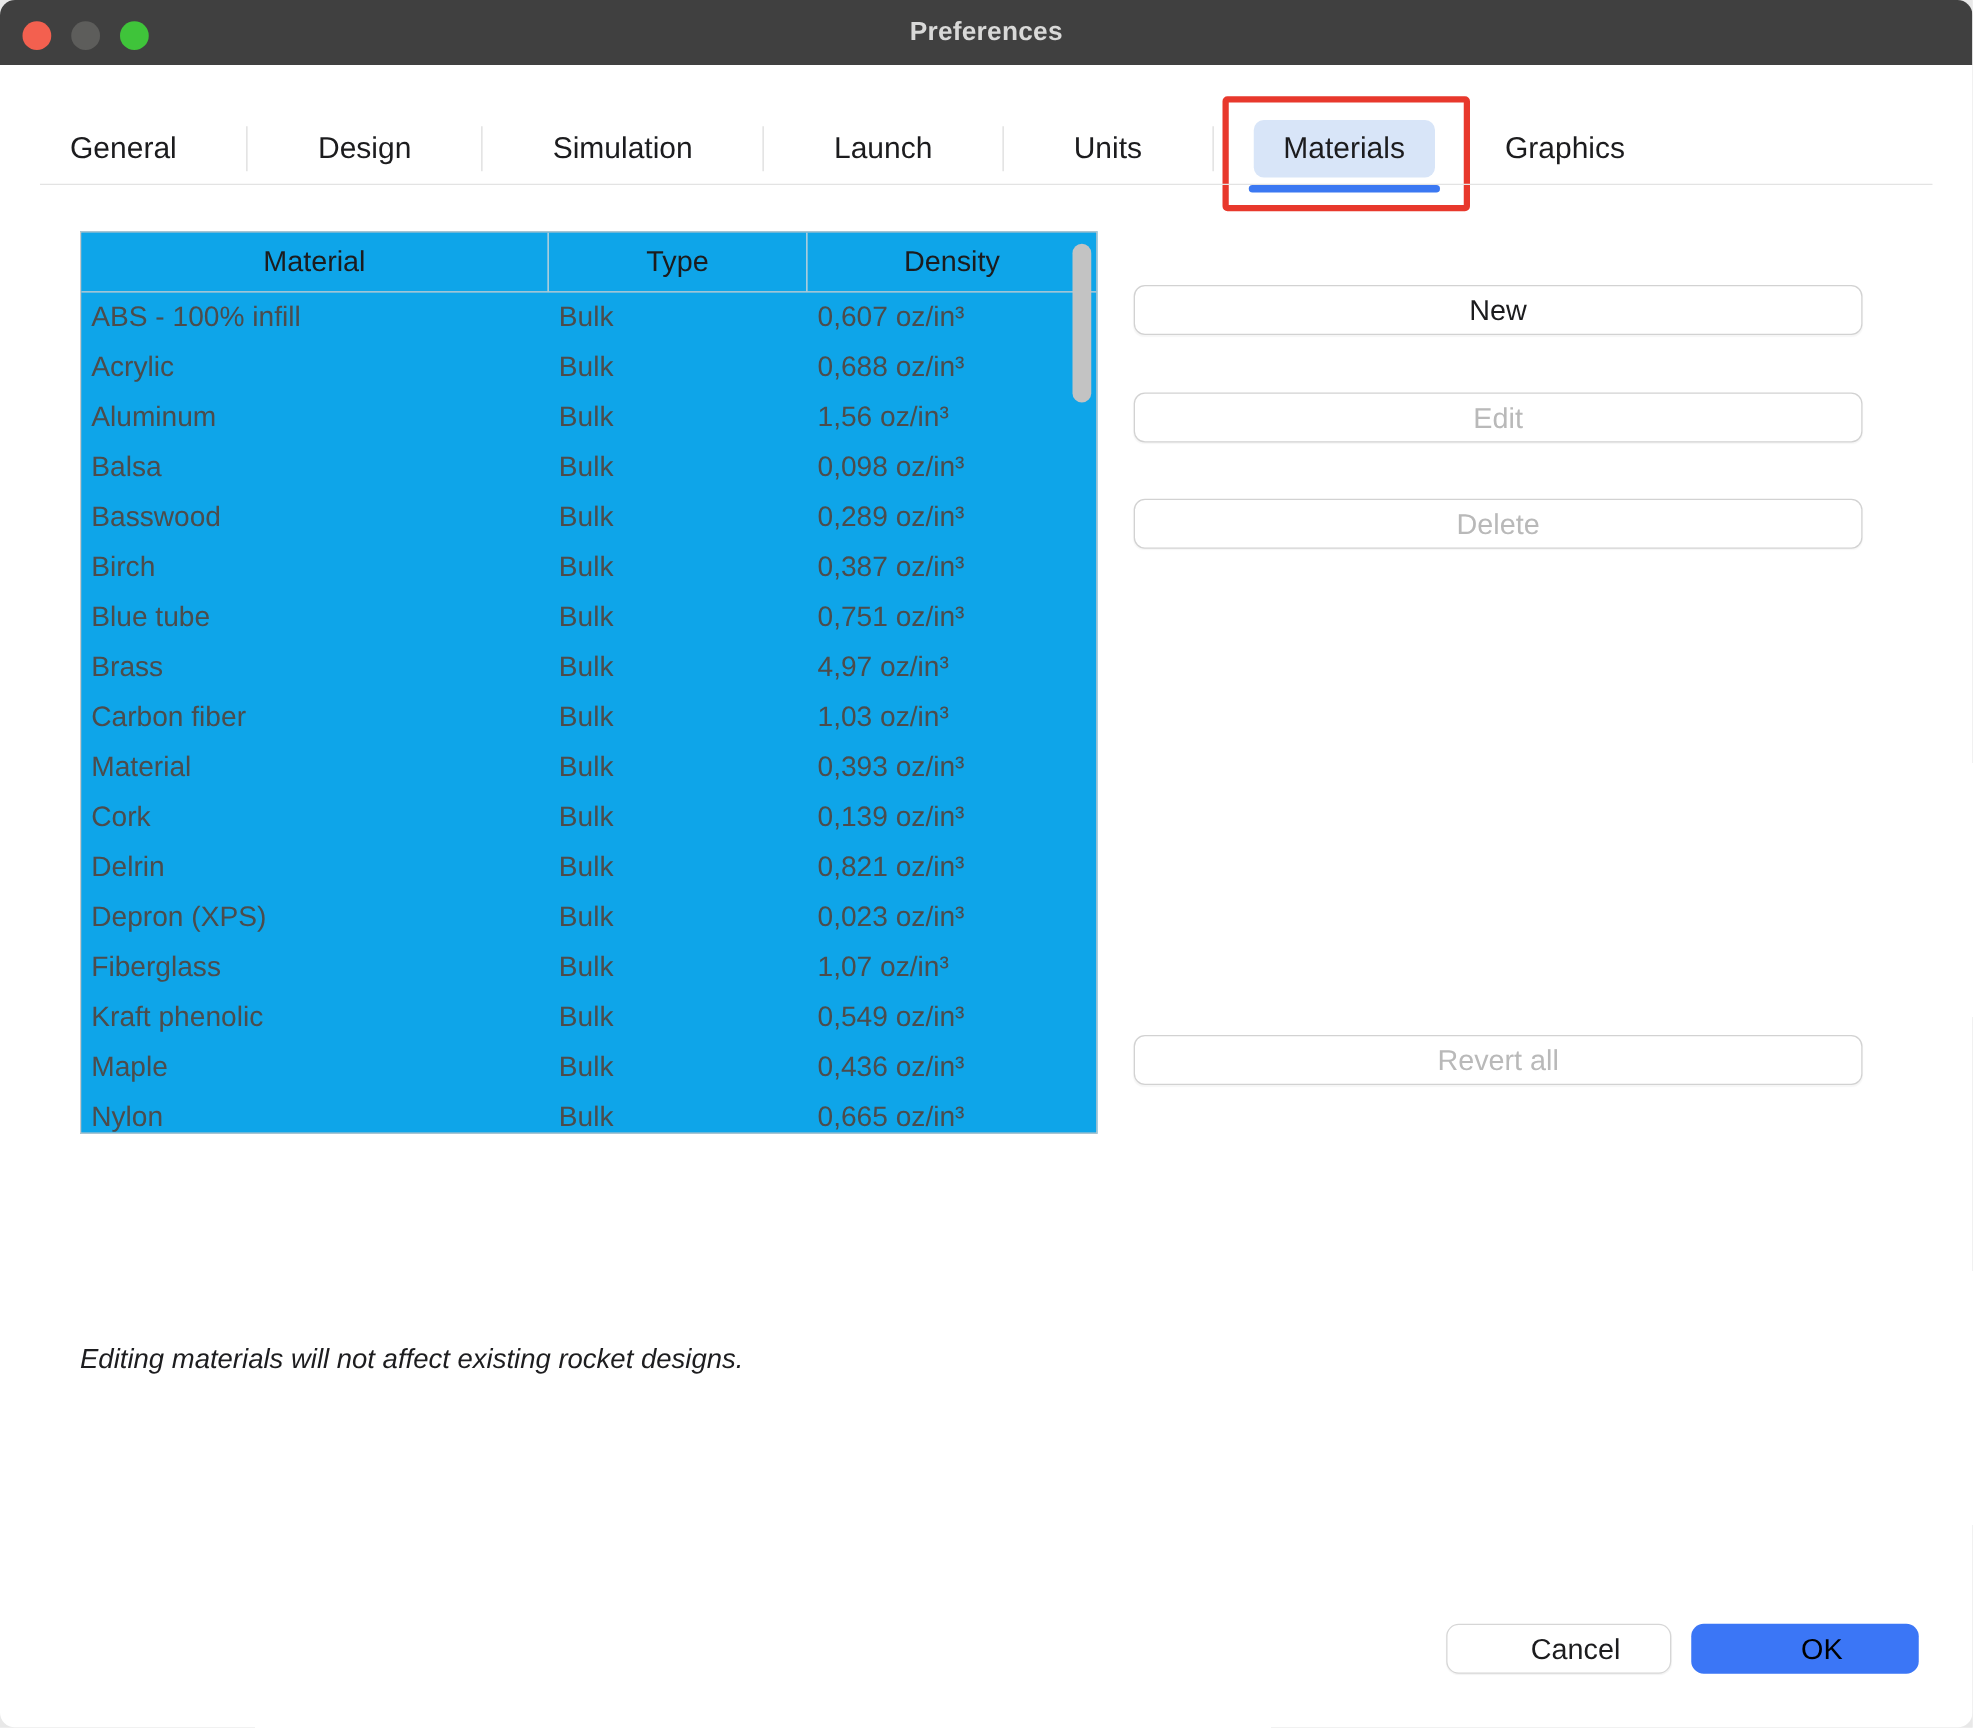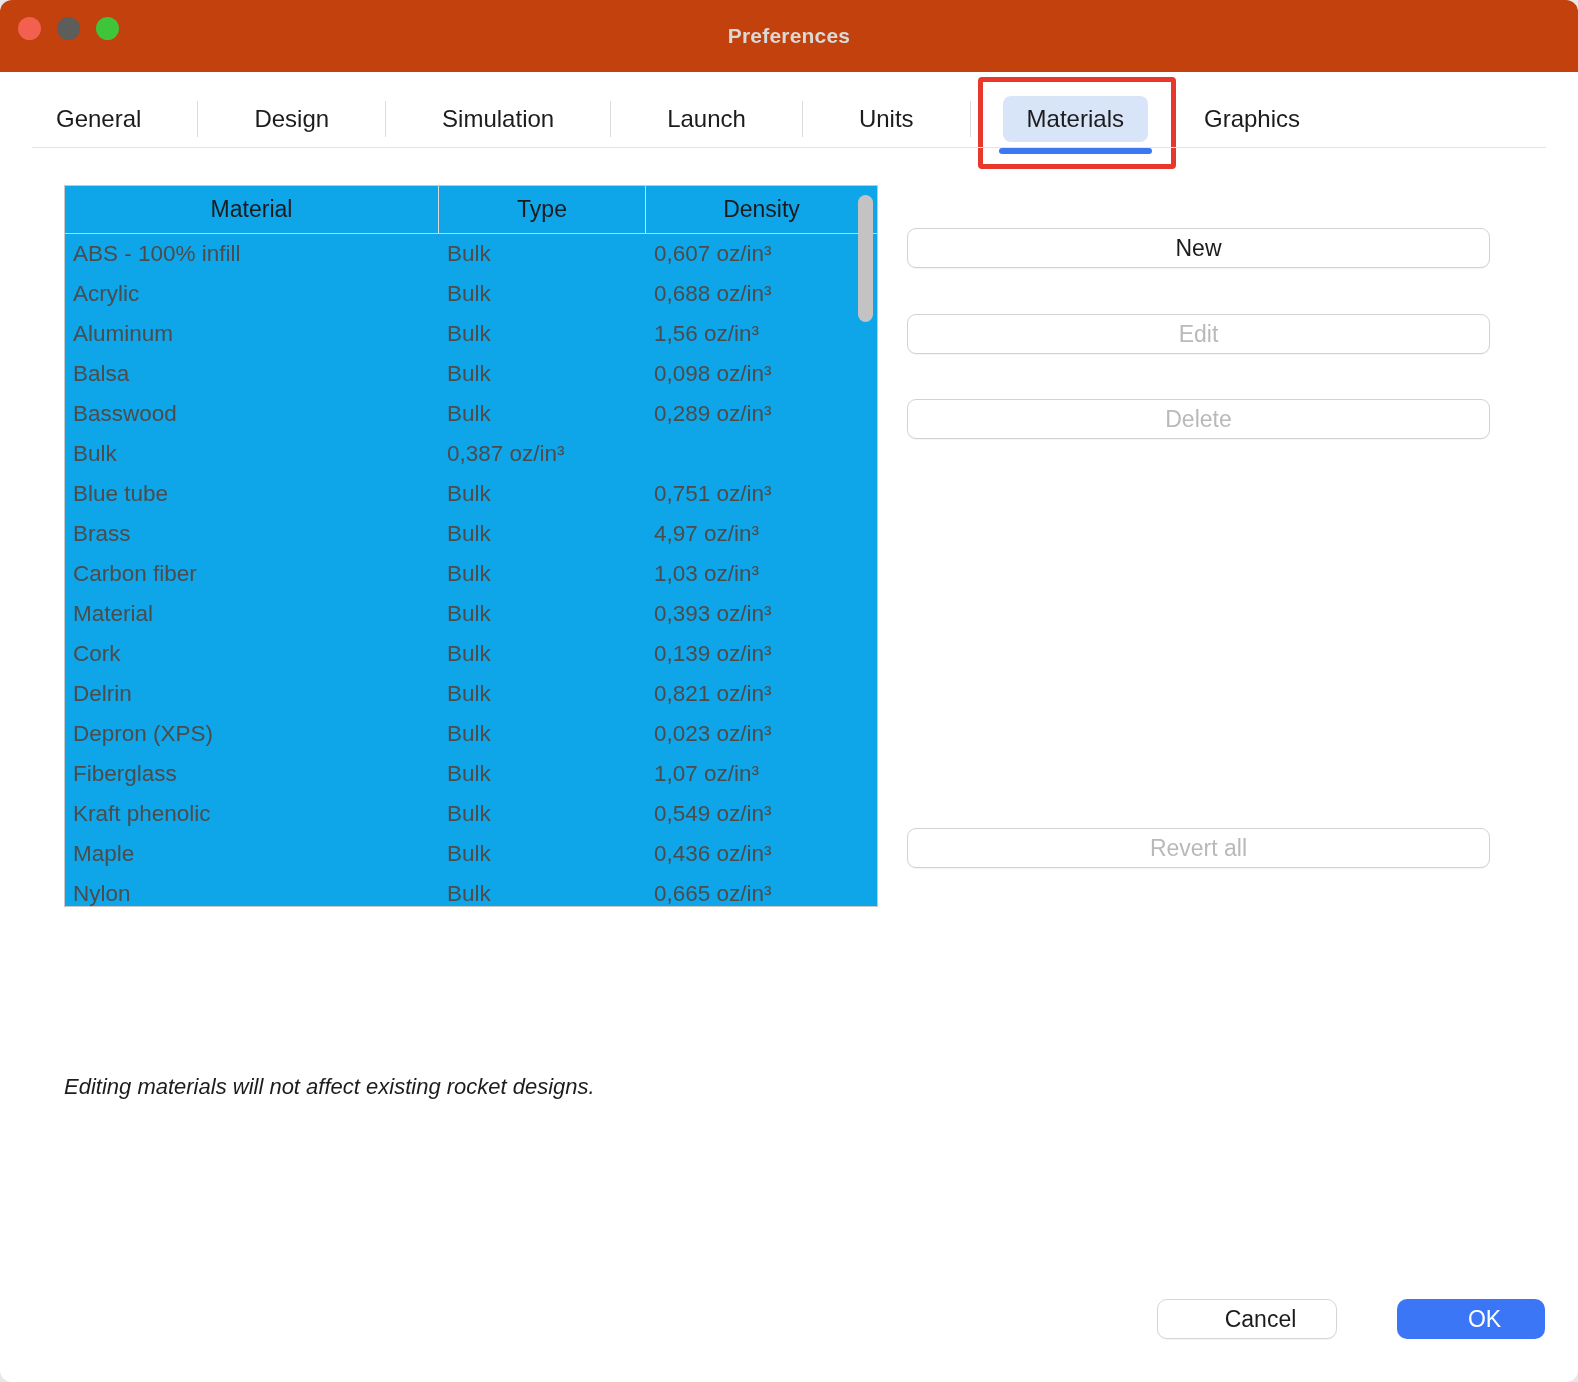--- a/index.html
+++ b/index.html
@@ -13,22 +13,22 @@
     width: 1578px;
     height: 1382px;
     background: #ffffff;
     border-radius: 12px;
     overflow: hidden;
   }
   
   .titlebar {
     position: absolute;
     top: 0; left: 0; right: 0;
-    height: 72px;
-    background: #c2410c;
+    height: 52px;
+    background: #404040;
     display: flex;
     align-items: center;
     justify-content: center;
     text-align: right;
   }
   .window-title {
     color: #d9d9d8;
     font-weight: bold;
     font-size: 21px;
     letter-spacing: .2px;
@@ -184,25 +184,24 @@
     padding-left: 27px;
   }
   .btn-cancel {
     left: 1157px; width: 180px;
     background: #ffffff;
     border: 1px solid #d6d6d6;
     color: #1c1c1e;
     box-shadow: 0 1px 1px rgba(0,0,0,.05);
   }
   .btn-ok {
-    left: 1353px; width: 148px;
+    left: 1353px; width: 182px;
     background: #3b76f6;
     border: none;
-    color: #ffffff;
-    margin-left: 44px;
+    color: #000000;
   }
 </style>
 </head>
 <body>
 
 <div class="window">
 
   <div class="titlebar">
     <div class="traffic">
       <span class="dot red"></span>
@@ -259,20 +258,21 @@
         <div class="td">Balsa</div>
         <div class="td">Bulk</div>
         <div class="td">0,098 oz/in³</div>
       </div>
         <div class="tr">
         <div class="td">Basswood</div>
         <div class="td">Bulk</div>
         <div class="td">0,289 oz/in³</div>
       </div>
         <div class="tr">
+        <div class="td">Birch</div>
         <div class="td">Bulk</div>
         <div class="td">0,387 oz/in³</div>
       </div>
         <div class="tr">
         <div class="td">Blue tube</div>
         <div class="td">Bulk</div>
         <div class="td">0,751 oz/in³</div>
       </div>
         <div class="tr">
         <div class="td">Brass</div>

